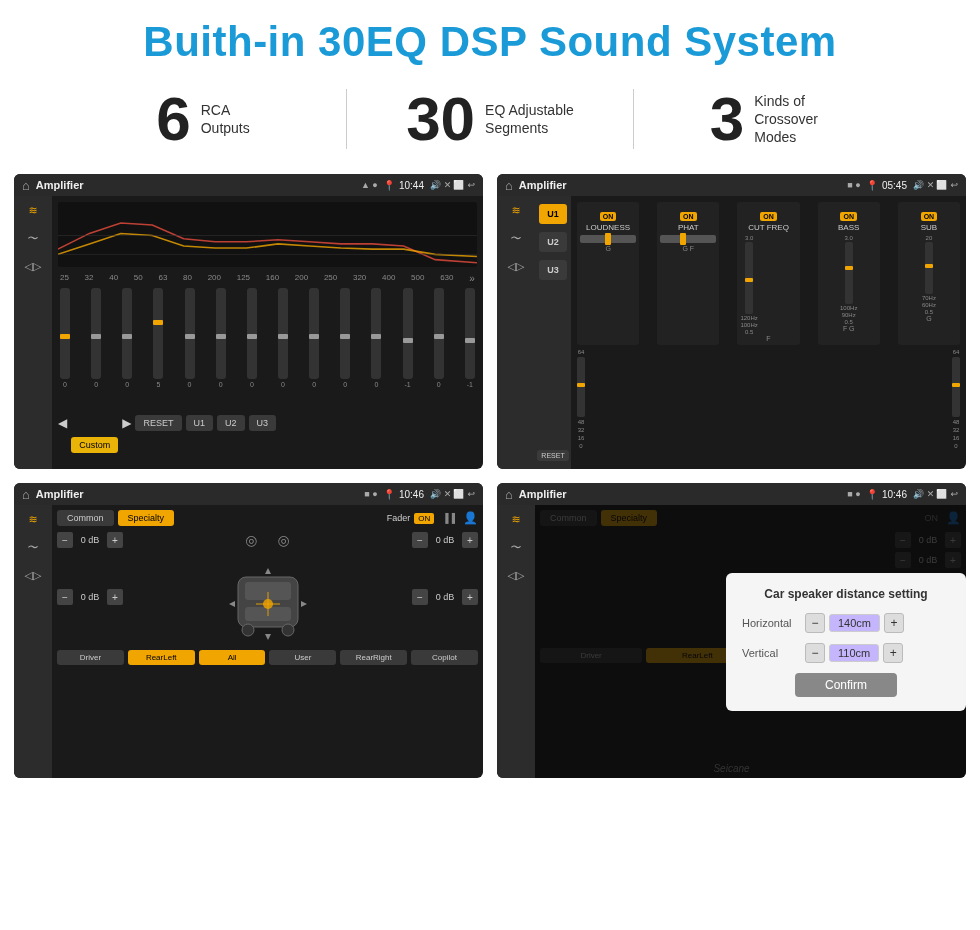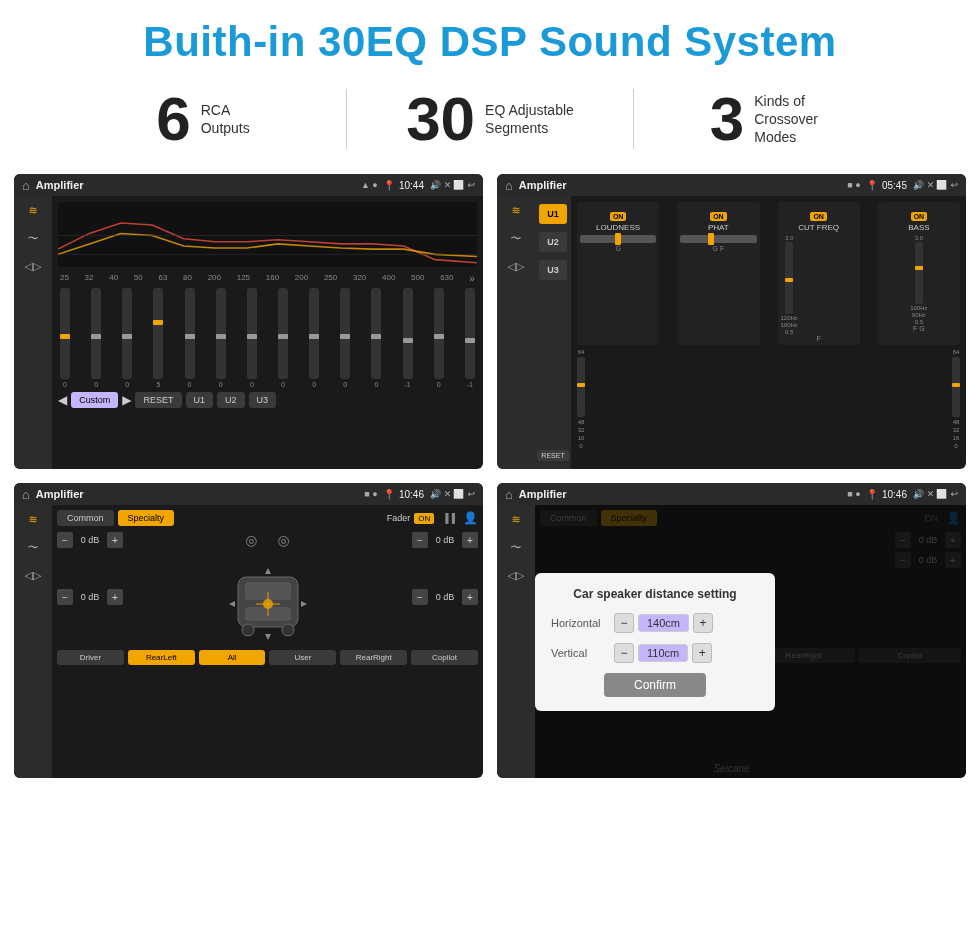--- a/index.html
+++ b/index.html
@@ -179,21 +179,21 @@
     }
     .eq-btn {
       background: #3a3a3a;
       color: #ccc;
       border: none;
       border-radius: 3px;
       padding: 3px 8px;
       font-size: 9px;
       cursor: pointer;
     }
-    .eq-btn.active { background: #c4b5fd; color: #000; }
+    .eq-btn.active { background: #eab308; color: #000; margin-top: 45px; }
     .nav-arrow { color: #ccc; font-size: 12px; cursor: pointer; background: none; border: none; }
     .more-icon { color: #888; font-size: 10px; }
     .ctrl-group {
       background: #222;
       border-radius: 3px;
       padding: 3px;
       flex: 1;
       text-align: center;
     }
     .ctrl-on-badge {
@@ -264,21 +264,21 @@
       margin-top: 4px;
     }
 
     
     .dialog-overlay {
       position: absolute;
       top: 0; left: 0; right: 0; bottom: 0;
       background: rgba(0,0,0,0.5);
       display: flex;
       align-items: center;
-      justify-content: flex-start;
+      justify-content: flex-end;
       z-index: 10;
     }
     .dialog-box {
       background: #f5f5f5;
       border-radius: 6px;
       padding: 14px 16px;
       width: 240px;
     }
     .dialog-title {
       font-size: 12px;
@@ -612,20 +612,36 @@
                   <div style="position:absolute;bottom:55%;left:50%;transform:translateX(-50%);width:8px;height:4px;background:#f0a500;border-radius:1px;"></div>
                 </div>
                 <div style="color:#888;font-size:6px;">100Hz</div>
                 <div style="color:#888;font-size:6px;">90Hz</div>
                 <div style="color:#888;font-size:6px;">0.5</div>
               </div>
             </div>
             <div style="color:#888;font-size:7px;">F G</div>
           </div>
 
+          <div class="ctrl-group">
+            <div class="ctrl-on-badge">ON</div>
+            <div class="ctrl-label">SUB</div>
+            <div style="display:flex;height:80px;gap:2px;justify-content:center;">
+              <div style="display:flex;flex-direction:column;align-items:center;gap:1px;">
+                <div style="color:#888;font-size:6px;">20</div>
+                <div style="flex:1;width:8px;background:#333;border-radius:2px;position:relative;">
+                  <div style="position:absolute;bottom:50%;left:50%;transform:translateX(-50%);width:8px;height:4px;background:#f0a500;border-radius:1px;"></div>
+                </div>
+                <div style="color:#888;font-size:6px;">70Hz</div>
+                <div style="color:#888;font-size:6px;">60Hz</div>
+                <div style="color:#888;font-size:6px;">0.5</div>
+              </div>
+            </div>
+            <div style="color:#888;font-size:7px;">G</div>
+          </div>
         </div>
 
         <div style="display:flex;justify-content:space-between;gap:3px;">
           <div style="display:flex;flex-direction:column;align-items:center;gap:2px;">
             <div style="color:#888;font-size:6px;">64</div>
             <div style="height:60px;width:8px;background:#333;border-radius:2px;position:relative;">
               <div style="position:absolute;bottom:50%;left:50%;transform:translateX(-50%);width:8px;height:4px;background:#f0a500;border-radius:1px;"></div>
             </div>
             <div style="color:#888;font-size:6px;">48</div>
             <div style="color:#888;font-size:6px;">32</div>

